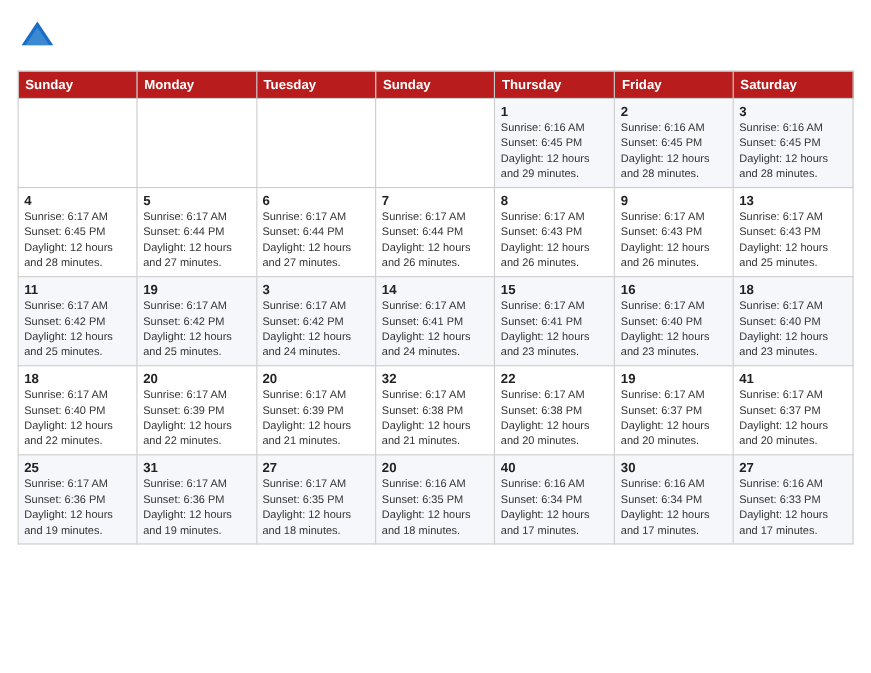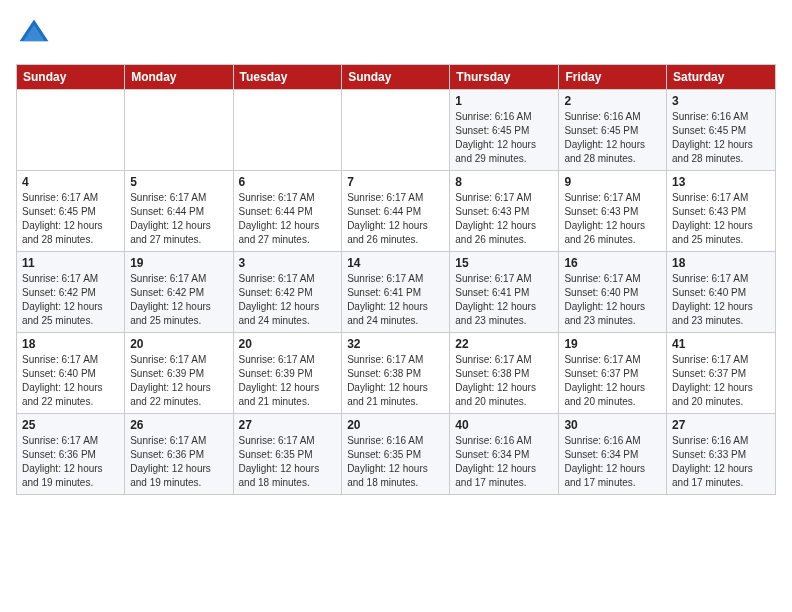--- a/index.html
+++ b/index.html
@@ -315,21 +315,21 @@
         </tr>
         <tr>
           <td>
             <span class="day-num">25</span>
             <div class="day-info" style="white-space: pre-line;">Sunrise: 6:17 AM
 Sunset: 6:36 PM
 Daylight: 12 hours
 and 19 minutes.</div>
           </td>
           <td>
-            <span class="day-num">26</span>
+            <span class="day-num">31</span>
             <div class="day-info" style="white-space: pre-line;">Sunrise: 6:17 AM
 Sunset: 6:36 PM
 Daylight: 12 hours
 and 19 minutes.</div>
           </td>
           <td>
             <span class="day-num">27</span>
             <div class="day-info" style="white-space: pre-line;">Sunrise: 6:17 AM
 Sunset: 6:35 PM
 Daylight: 12 hours

